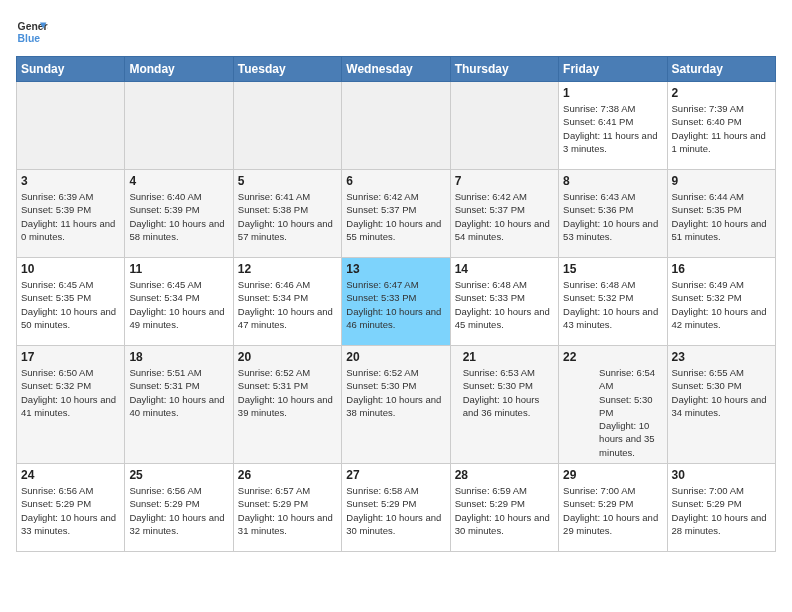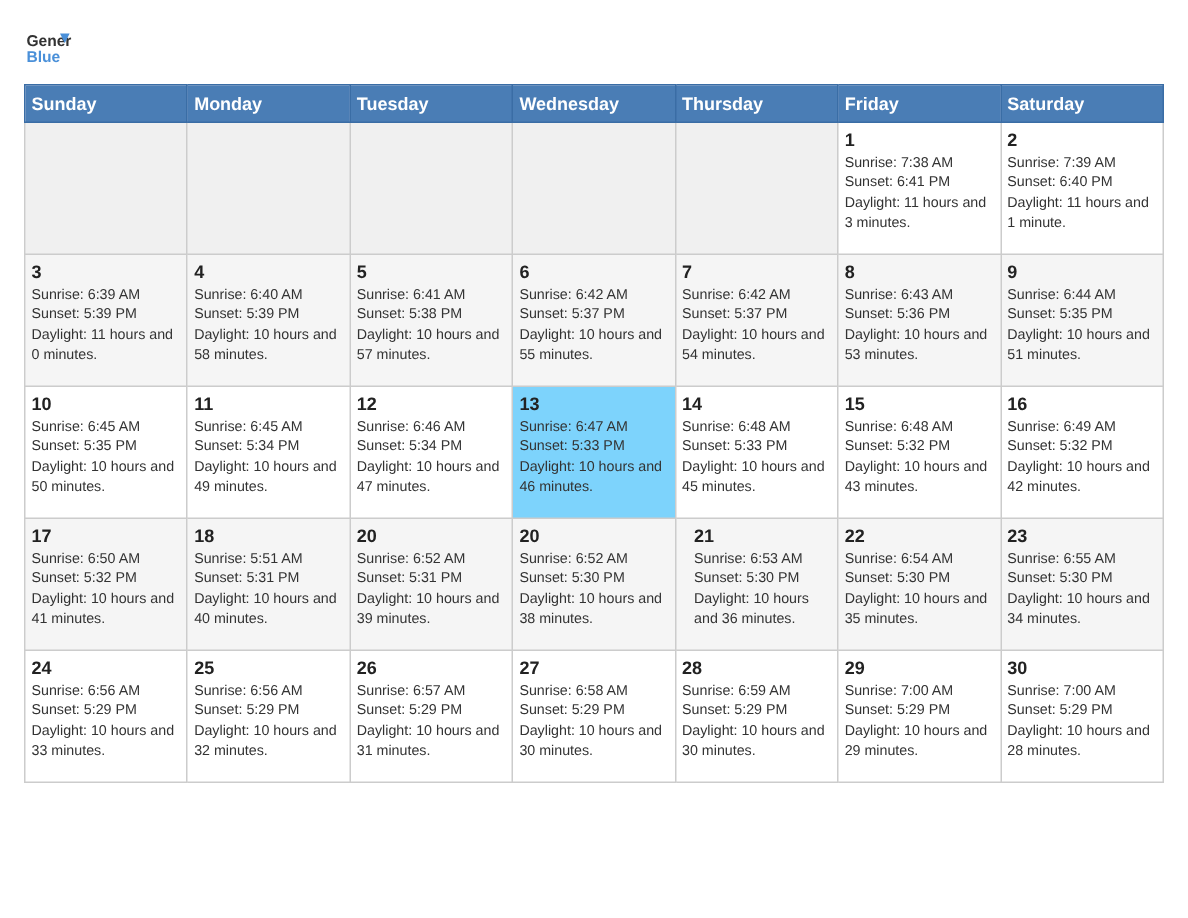--- a/index.html
+++ b/index.html
@@ -246,21 +246,21 @@
 Daylight: 10 hours and 38 minutes.</div>
         </td>
         <td style="background: rgb(245, 245, 245); padding-left: 12px;">
           <div class="day-num">21</div>
           <div class="day-info" style="white-space: pre-line;">Sunrise: 6:53 AM
 Sunset: 5:30 PM
 Daylight: 10 hours and 36 minutes.</div>
         </td>
         <td style="background: rgb(245, 245, 245);">
           <div class="day-num">22</div>
-          <div class="day-info" style="white-space: pre-line;">Sunrise: 6:54 AM
+          <div class="day-info" style="white-space: pre-line; margin-left: 36px;">Sunrise: 6:54 AM
 Sunset: 5:30 PM
 Daylight: 10 hours and 35 minutes.</div>
         </td>
         <td style="background: rgb(245, 245, 245); margin-top: 33px;">
           <div class="day-num">23</div>
           <div class="day-info" style="white-space: pre-line;">Sunrise: 6:55 AM
 Sunset: 5:30 PM
 Daylight: 10 hours and 34 minutes.</div>
         </td>
       </tr>

